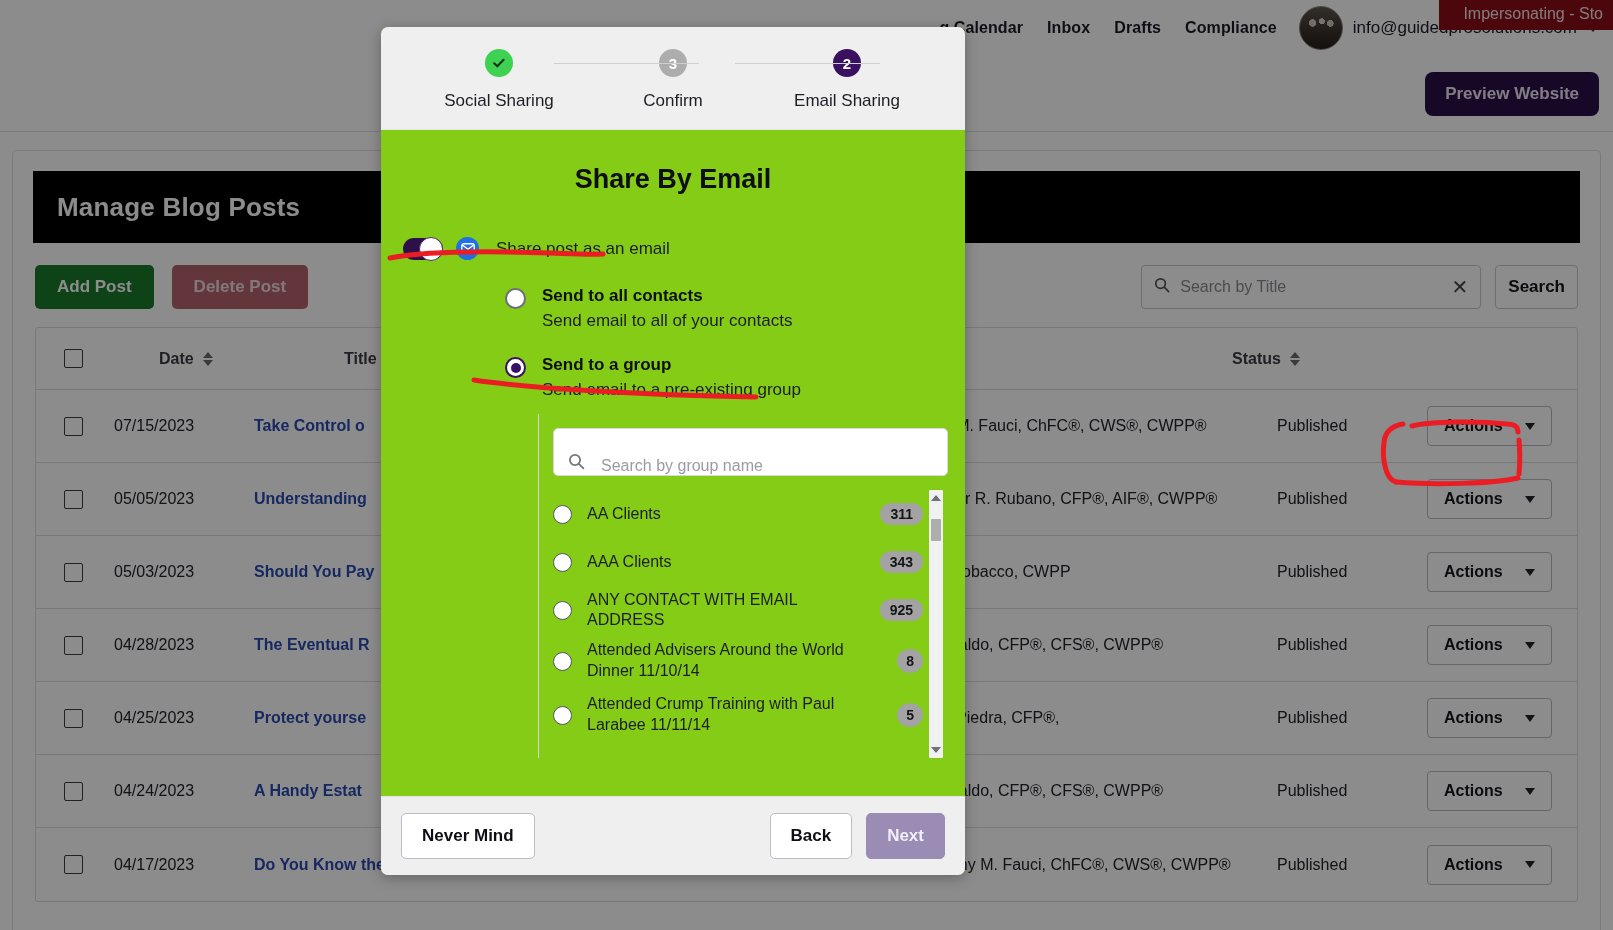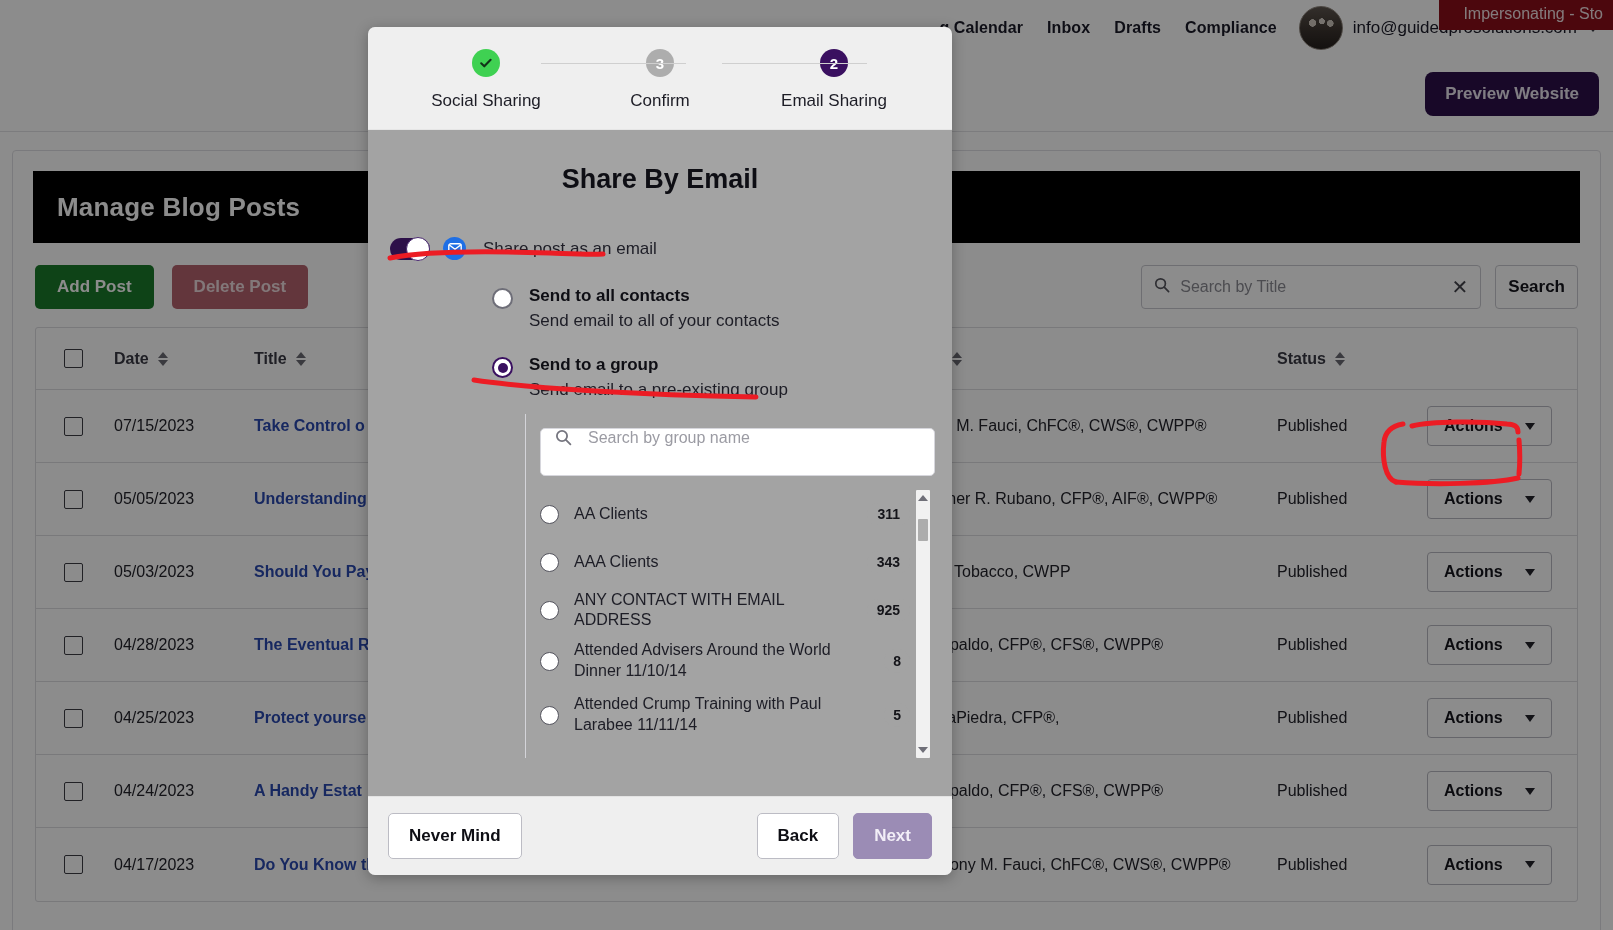--- a/index.html
+++ b/index.html
@@ -106,21 +106,21 @@
   .btn-search {
     margin-left: 14px; height: 44px; padding: 0 12px;
     background: #ffffff; border: 1px solid #c9c9cf; border-radius: 4px;
     font-size: 17px; font-weight: 600; color: #15151c;
   }
 
   
   .tbl { margin: 18px 22px 0 22px; border: 1px solid #dcdce1; border-radius: 3px; }
   .trow { display: flex; align-items: center; border-bottom: 1px solid #dcdce1; }
   .trow:last-child { border-bottom: none; }
-  .thead { height: 62px; }
+  .thead { height: 62px; gap: 45px; }
   .tbody-row { height: 73px; }
   .c-check { width: 78px; padding-left: 28px; }
   .c-date  { width: 140px; }
   .c-title { flex: 1; }
   .c-auth  { width: 360px; }
   .c-stat  { width: 150px; }
   .c-act   { width: 150px; }
   .chk {
     width: 19px; height: 19px; border: 1.7px solid #3c3c44; border-radius: 2px;
     background: #fff; display: block;
@@ -146,23 +146,23 @@
   .btn-actions .ca {
     width: 0; height: 0; border-left: 5px solid transparent;
     border-right: 5px solid transparent; border-top: 7px solid #23232b;
   }
 
   
   #overlay { position: absolute; inset: 0; background: rgba(0,0,0,.45); }
 
   
   #modal {
-    position: absolute; left: 368px; top: 27px;
+    position: absolute; left: 381px; top: 27px;
     width: 584px; height: 848px;
-    background: #a3a3a3; border-radius: 7px;
+    background: #84cc16; border-radius: 7px;
     box-shadow: 0 3px 14px rgba(0,0,0,.28);
     display: flex; flex-direction: column; overflow: hidden;
   }
   .m-steps {
     background: #efefef; padding: 22px 0 18px 0; flex: none;
     border-bottom: 1px solid #e6e6e6;
   }
   .steps-row { display: flex; align-items: flex-start; justify-content: center; }
   .step { width: 174px; display: flex; flex-direction: column; align-items: center; }
   .bubble {
@@ -214,21 +214,21 @@
   .radio-texts { margin-left: 16px; }
   .r-title { font-size: 17px; font-weight: 700; color: #0e0e14; }
   .r-sub   { font-size: 17px; color: #1d1d26; margin-top: 5px; }
 
   .group-panel {
     margin-top: 14px; margin-left: 135px; border-left: 1px solid #d4d4d9;
     padding-left: 14px; padding-top: 14px;
   }
   .gsearch {
     height: 48px; border: 1px solid #d6d6dc; border-radius: 5px;
-    display: flex; align-items: flex-start; padding: 0 14px; background: #fff;
+    display: flex; align-items: flex-end; padding: 0 14px; background: #fff;
     width: 395px;
   }
   .gsearch .sicon { color: #75757f; font-size: 17px; margin-right: 16px; }
   .gsearch input {
     flex: 1; border: none; outline: none; font-size: 16px;
     font-family: "Liberation Sans", sans-serif; color: #2b2b33;
   }
   .gsearch input::placeholder { color: #9b9ba3; }
 
   .glist-wrap { display: flex; margin-top: 14px; height: 268px; }

